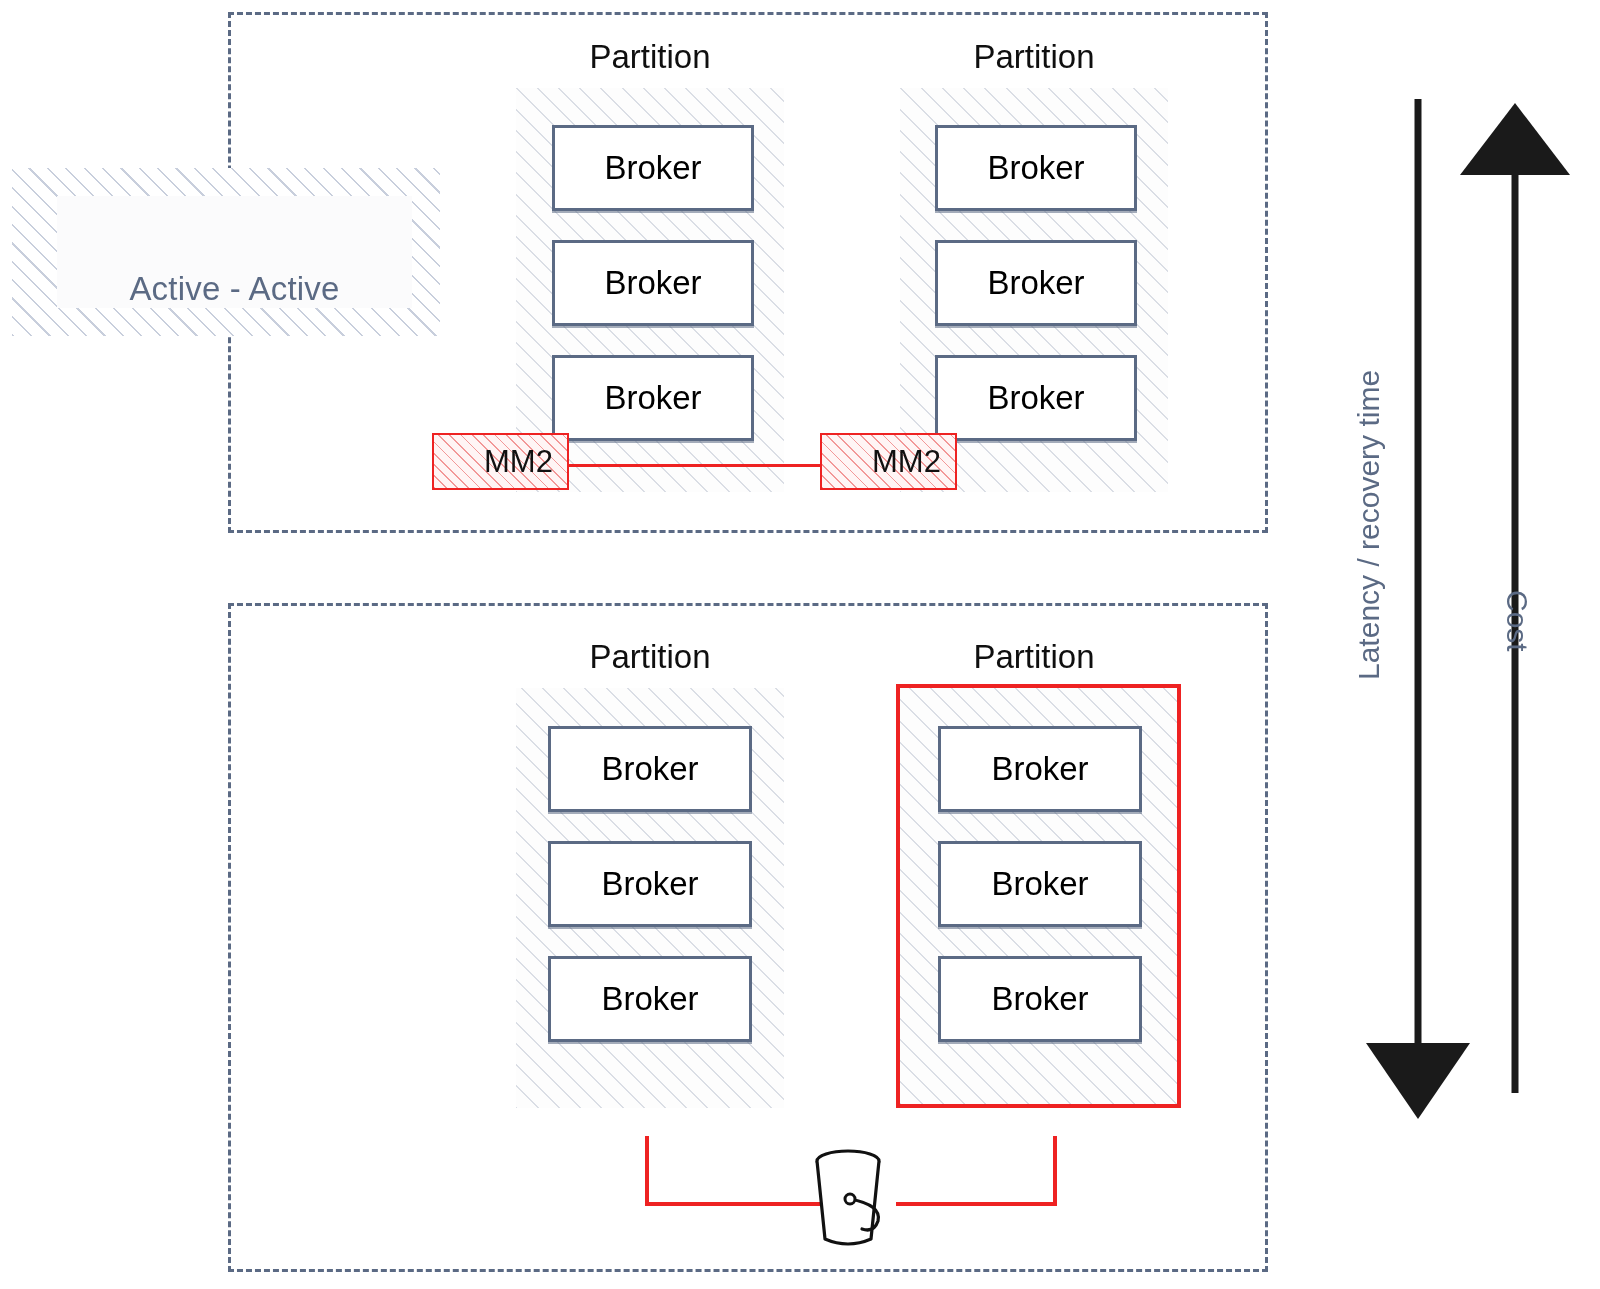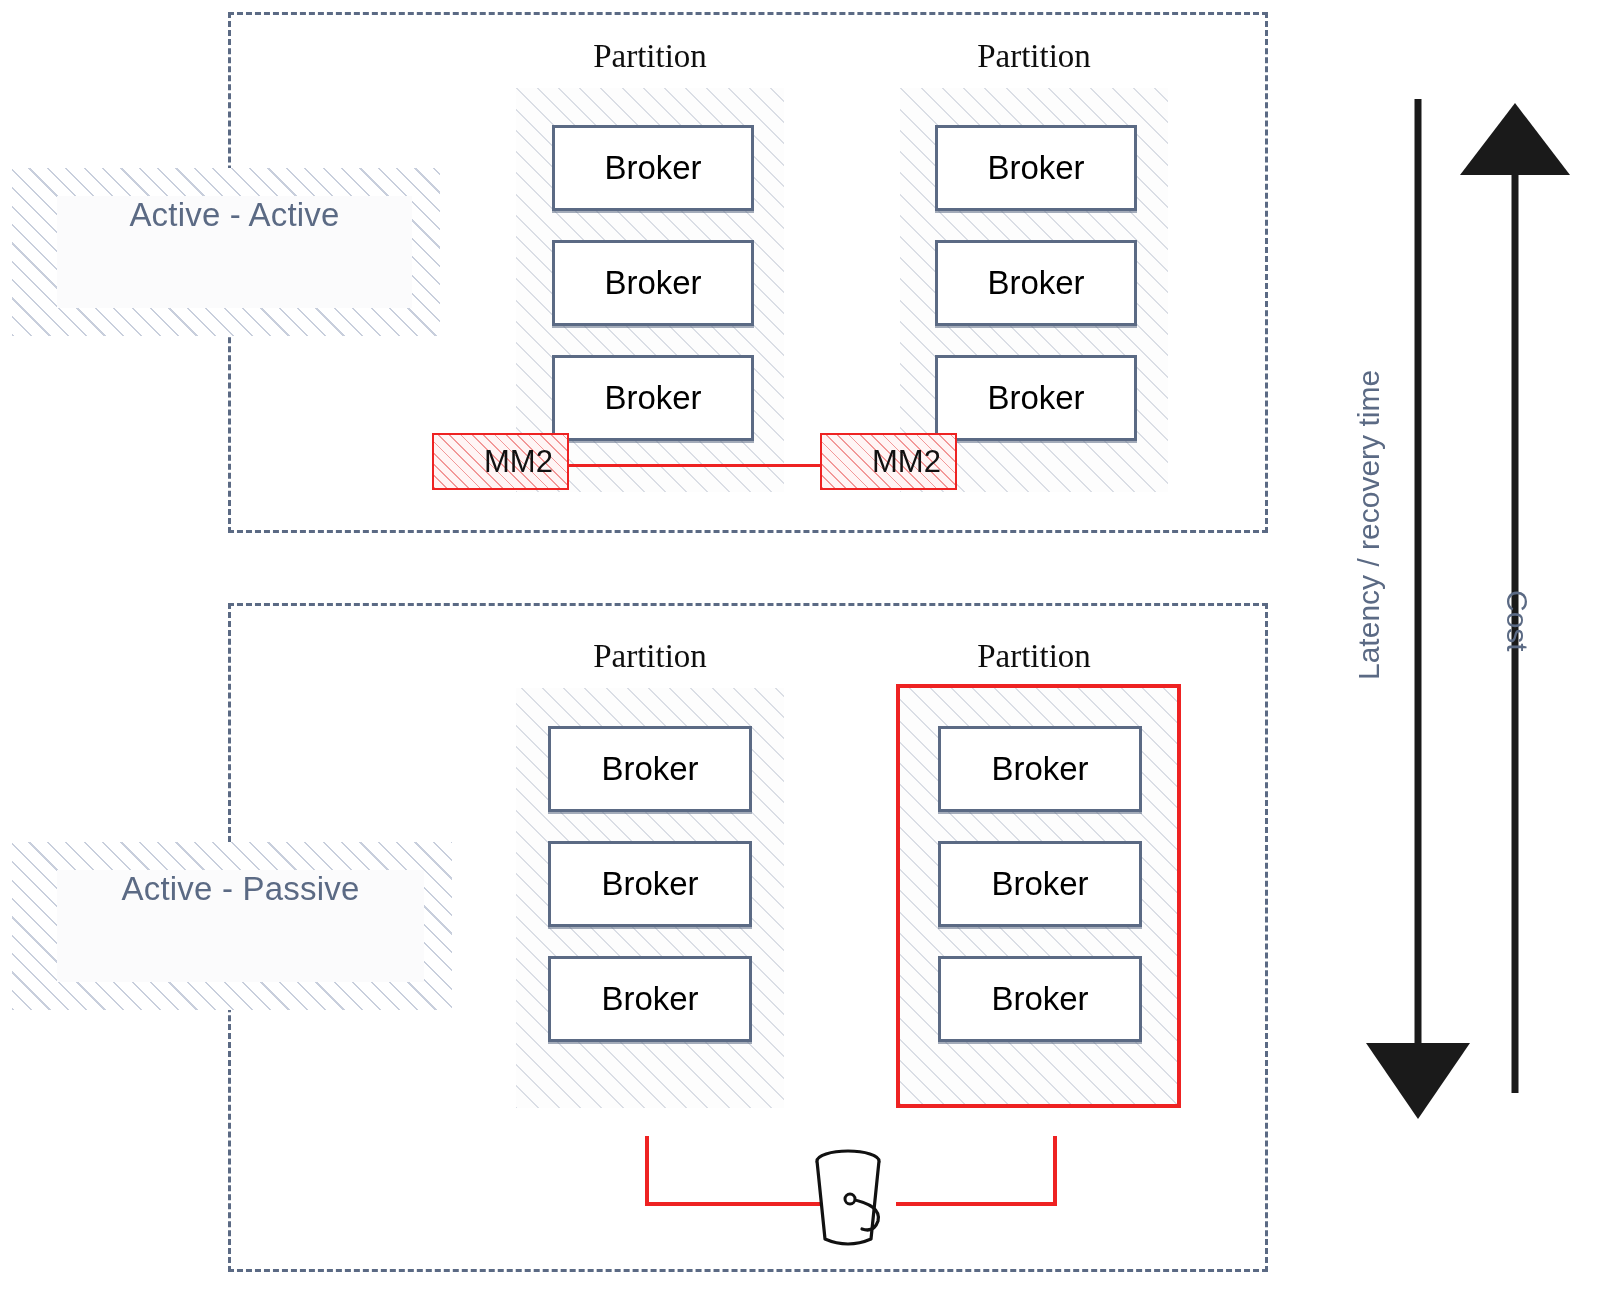--- a/index.html
+++ b/index.html
@@ -64,38 +64,37 @@
     box-sizing: border-box;
   }
   .side-panel .label-plate {
     position: absolute;
     left: 45px;
     right: 28px;
     top: 28px;
     bottom: 28px;
     background: #fbfbfc;
     display: flex;
-    align-items: flex-start;
+    align-items: flex-end;
     justify-content: center;
   }
   .side-panel .label-plate span {
     font-size: 33px;
     color: #5b6a84;
     letter-spacing: 0.2px;
     white-space: nowrap;
   }
 
   
   .partition-title {
     position: absolute;
     font-size: 33px;
     color: #0f0f0f;
     text-align: center;
     white-space: nowrap;
-    font-family: Liberation Serif, serif;
   }
   .partition-box {
     position: absolute;
     box-sizing: border-box;
   }
   .partition-box.highlighted {
     border: 4px solid #ee2222;
   }
 
   
@@ -194,25 +193,20 @@
 
   <div class="mm2 hatch-red" style="left:432px; top:433px; width:137px; height:57px;">
     <span>MM2</span>
   </div>
   <div class="mm2 hatch-red" style="left:820px; top:433px; width:137px; height:57px;">
     <span>MM2</span>
   </div>
 
   <div class="zone" style="left:228px; top:603px; width:1040px; height:669px;"></div>
 
-  <div class="side-panel hatch-blue" style="left:12px; top:842px; width:440px; height:168px;">
-    <div class="label-plate">
-      <span>Active - Passive</span>
-    </div>
-  </div>
 
   <div class="partition-title" style="left:516px; top:638px; width:268px;">Partition</div>
 
   <div class="partition-box hatch-grey" style="left:516px; top:688px; width:268px; height:420px;"></div>
 
   <div class="broker" style="left:548px; top:726px; width:204px; height:86px;">
     <span>Broker</span>
   </div>
   <div class="broker" style="left:548px; top:841px; width:204px; height:86px;">
     <span>Broker</span>

